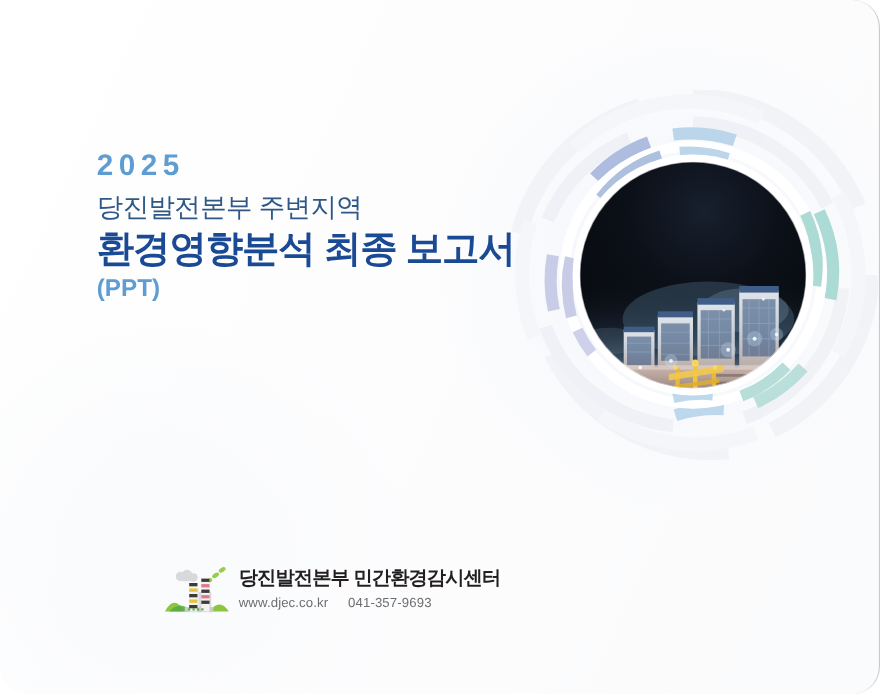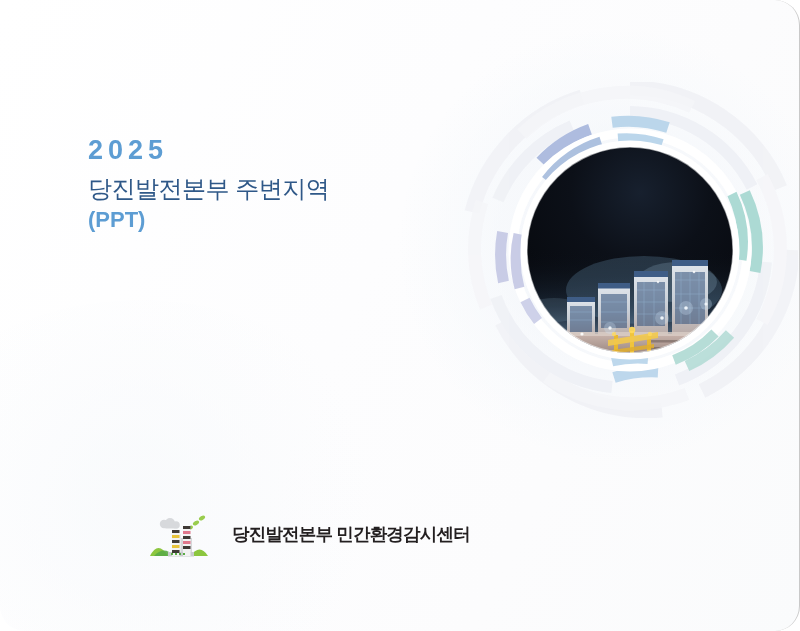--- a/index.html
+++ b/index.html
@@ -95,21 +95,21 @@
     height: 336px;
   }
 
   
   .footer {
     position: absolute;
     left: 150px;
     top: 512px;
     display: flex;
     align-items: center;
-    gap: 24px;
+    gap: 9px;
     justify-content: flex-end;
   }
   .footer-logo-icon {
     width: 58px;
     height: 48px;
     flex: 0 0 auto;
   }
   .footer-logo-icon svg { display:block; width:58px; height:48px; }
   .footer-text { padding-bottom: 2px; }
   .org-name {
@@ -134,20 +134,21 @@
 <body>
 
 <div id="cover">
 
   <div class="bg-wash wash-a"></div>
   <div class="bg-wash wash-b"></div>
 
   <div class="title-block">
     <div class="year">2025</div>
     <div class="subtitle">당진발전본부 주변지역</div>
+    <div class="main-title">환경영향분석 최종 보고서</div>
     <div class="ppt">(PPT)</div>
   </div>
 
   <div class="circle-graphic">
     <svg viewBox="0 0 336 336" xmlns="http://www.w3.org/2000/svg" aria-hidden="true">
       <defs>
 
         <radialGradient id="skyGrad" cx="55%" cy="22%" r="85%">
           <stop offset="0%" stop-color="#17202e"></stop>
           <stop offset="40%" stop-color="#0c1018"></stop>
@@ -389,17 +390,20 @@
           <rect x="21" y="41" width="2" height="2"></rect>
           <rect x="25" y="41" width="2" height="2"></rect>
           <rect x="29" y="41" width="2" height="2"></rect>
           <rect x="33" y="41" width="2" height="2"></rect>
         </g>
       </svg>
     </div>
 
     <div class="footer-text">
       <div class="org-name">당진발전본부 민간환경감시센터</div>
+      <div class="contact-line">
+        <span class="website">www.djec.co.kr</span><span class="phone">041-357-9693</span>
+      </div>
     </div>
 
   </div>
 
 </div>
 
 </body></html>

